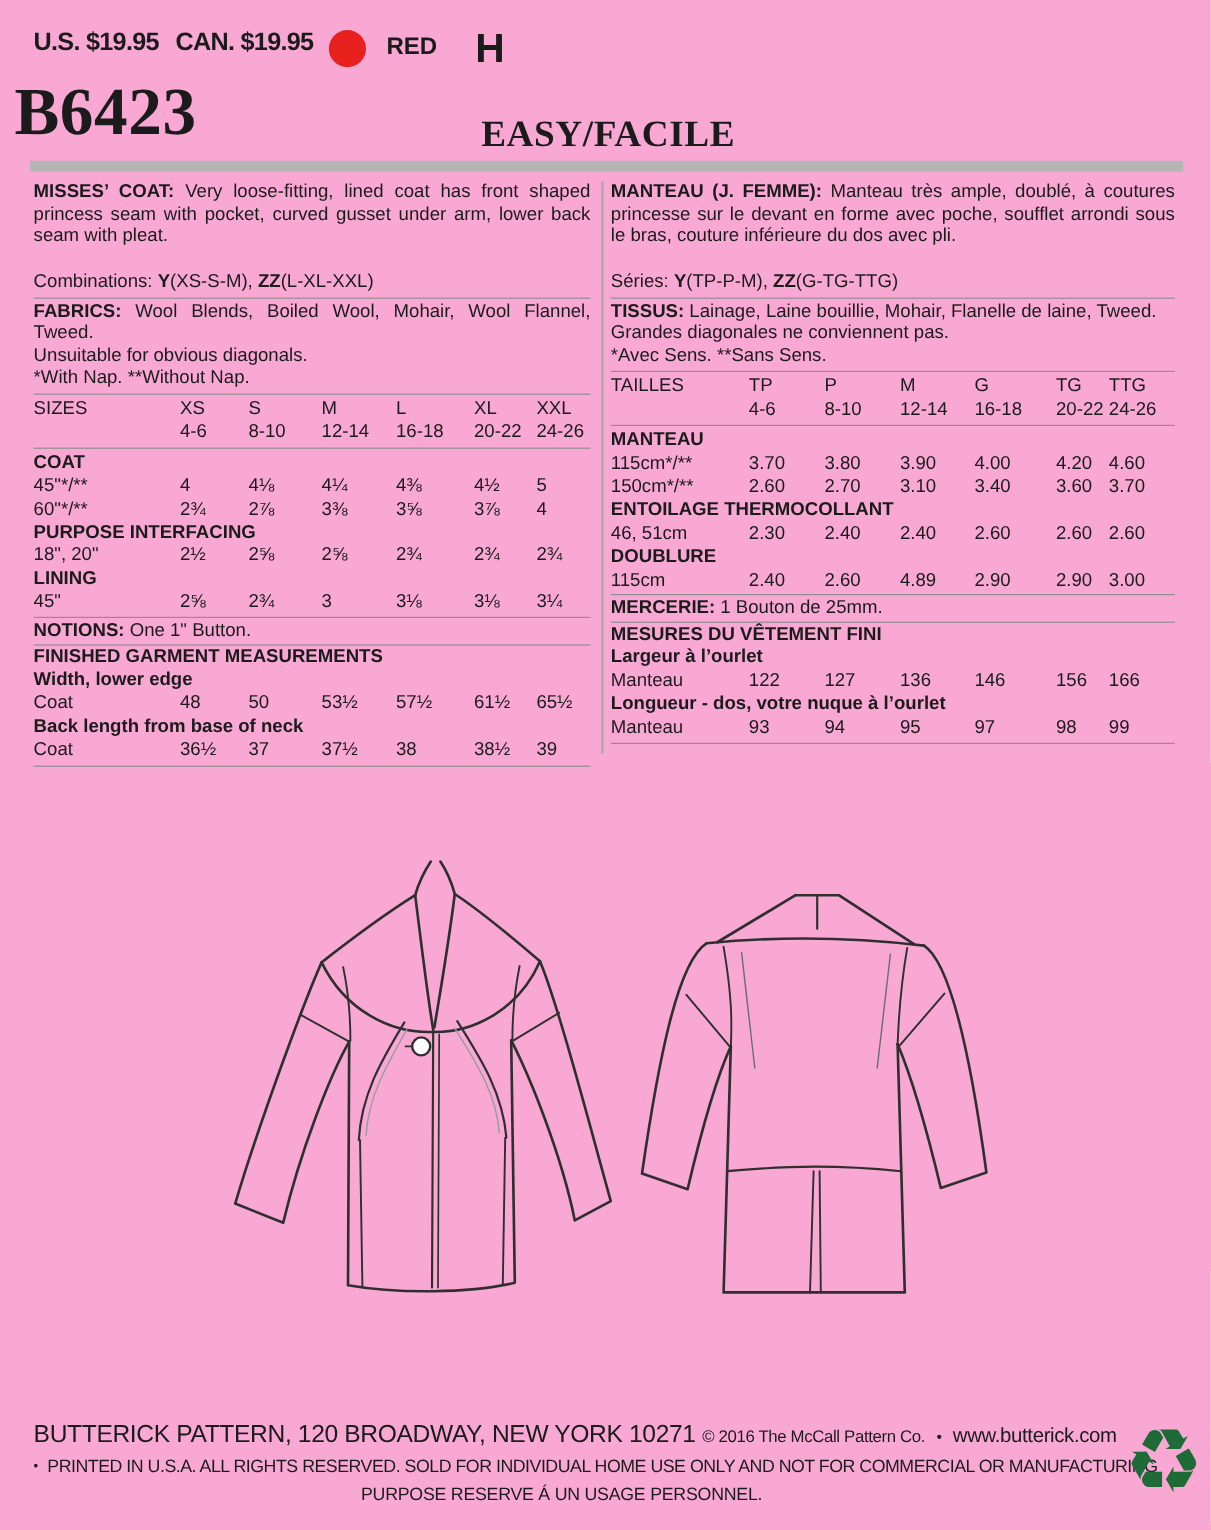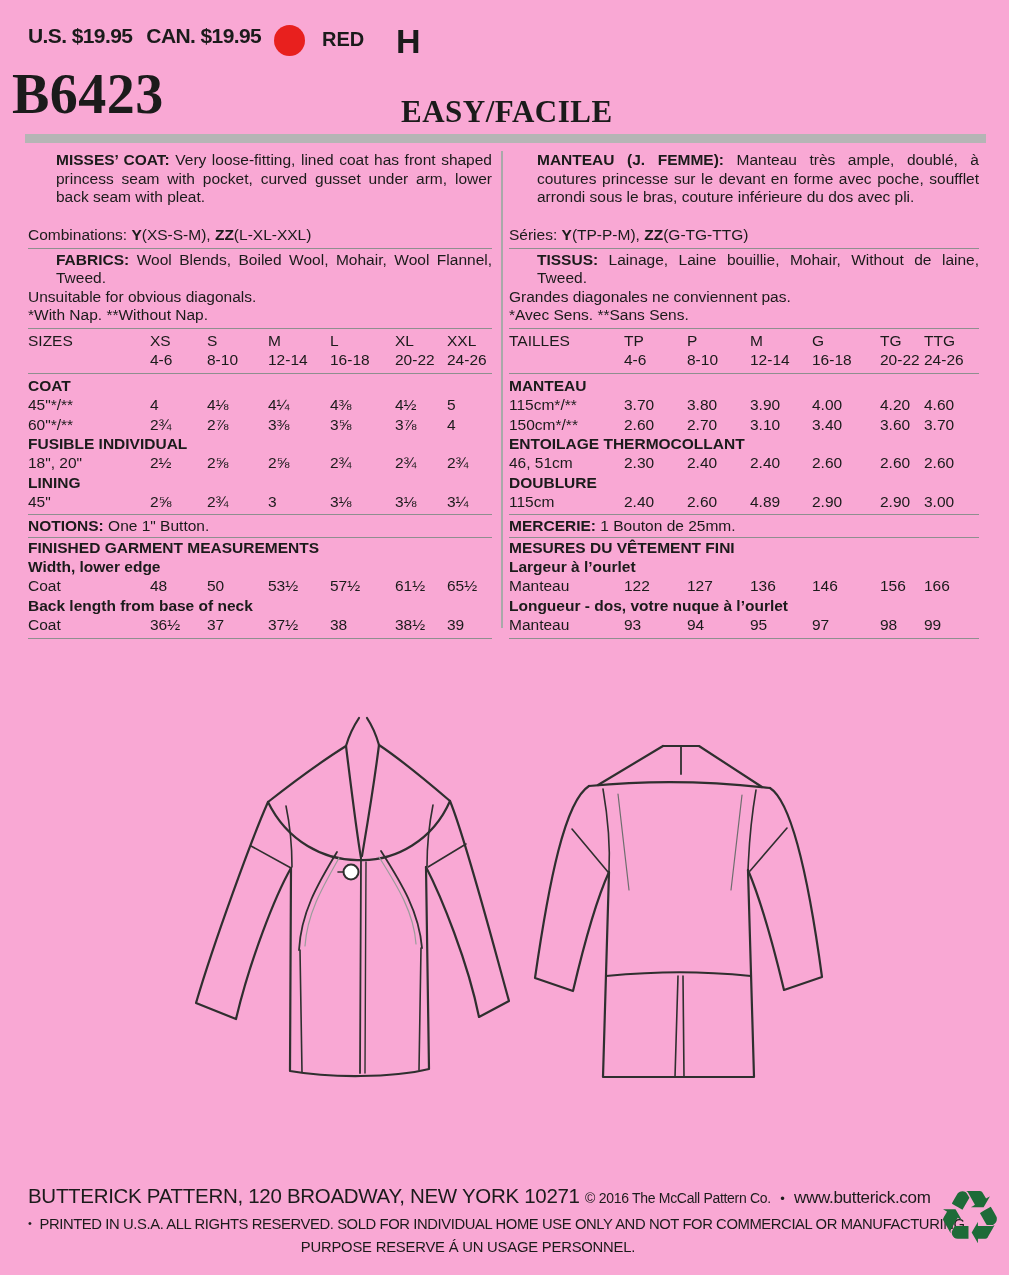--- a/index.html
+++ b/index.html
@@ -17,21 +17,21 @@
         font-weight:bold;font-size:56px;line-height:56px;letter-spacing:0.5px;}
   .difficulty{position:absolute;top:94px;left:401px;font-family:"Liberation Serif","DejaVu Serif",serif;
         font-weight:bold;font-size:31px;letter-spacing:0.5px;text-align:center;}
   .gray-bar{position:absolute;top:134px;left:25px;width:961px;height:9px;background:#b5b5b5;}
   
   .columns{position:absolute;top:151px;left:28px;width:957px;display:flex;font-size:15.5px;line-height:18.6px;}
   .col{width:464px;}
   .col.french{width:470px;}
   .divider{width:2px;height:477px;background:#a9a9a9;margin:0 6px 0 9px;flex:none;}
   p{margin:0;}
-  .justify{text-align:justify;margin-left:28px;}
+  .justify{text-align:justify;}
   .desc{margin-bottom:19px;min-height:56px;}
   b{font-weight:bold;}
   .rule{border-top:1.6px solid #8f8f8f;height:0;margin:3px 0 2px 0;}
   
   .trow{display:grid;line-height:19.4px;}
   .eng .trow{grid-template-columns:122px 57px 61px 62px 65px 52px auto;}
   .fr  .trow{grid-template-columns:115px 63px 63px 62px 68px 44px auto;}
   .trow span{white-space:nowrap;}
   .sec-title{font-weight:bold;line-height:19.4px;}
   .notions{line-height:19px;border-top:1.6px solid #8f8f8f;border-bottom:1.6px solid #8f8f8f;padding:1px 0 2px 0;margin-top:2px;}
@@ -109,21 +109,21 @@
           </div>
         <div class="trow">
             <span>60"*/**</span>
             <span>2¾</span>
             <span>2⅞</span>
             <span>3⅜</span>
             <span>3⅝</span>
             <span>3⅞</span>
             <span>4</span>
           </div>
-        <div class="sec-title">FUSIBLE INDIVIDUAL</div>
+        <div class="sec-title">PURPOSE INTERFACING</div>
         <div class="trow">
             <span>18", 20"</span>
             <span>2½</span>
             <span>2⅝</span>
             <span>2⅝</span>
             <span>2¾</span>
             <span>2¾</span>
             <span>2¾</span>
           </div>
         <div class="sec-title">LINING</div>
@@ -162,21 +162,21 @@
         </div>
       <div class="bottom-rule"></div>
     </section>
 
     <div class="divider"></div>
 
     <section class="col french fr">
       <p class="desc justify"><b>MANTEAU (J. FEMME):</b><span> Manteau très ample, doublé, à coutures princesse sur le devant en forme avec poche, soufflet arrondi sous le bras, couture inférieure du dos avec pli.</span></p>
       <p><span>Séries: </span><b>Y</b><span>(TP-P-M), </span><b>ZZ</b><span>(G-TG-TTG)</span></p>
       <div class="rule"></div>
-      <p class="justify"><b>TISSUS:</b><span> Lainage, Laine bouillie, Mohair, Without de laine, Tweed.</span></p>
+      <p class="justify"><b>TISSUS:</b><span> Lainage, Laine bouillie, Mohair, Flanelle de laine, Tweed.</span></p>
       <p>Grandes diagonales ne conviennent pas.</p>
       <p>*Avec Sens. **Sans Sens.</p>
       <div class="rule"></div>
 
       <div>
         <div class="trow">
             <span>TAILLES</span>
             <span>TP</span>
             <span>P</span>
             <span>M</span>

